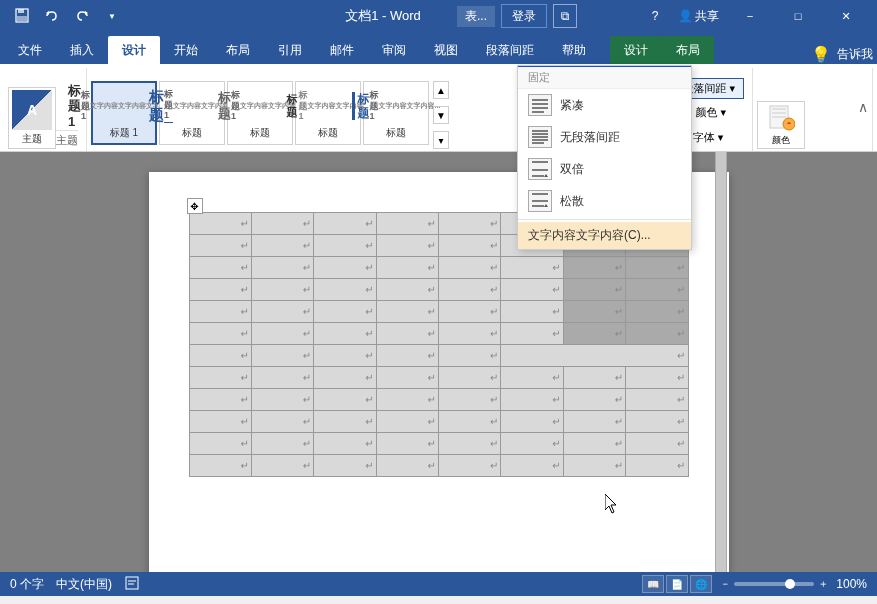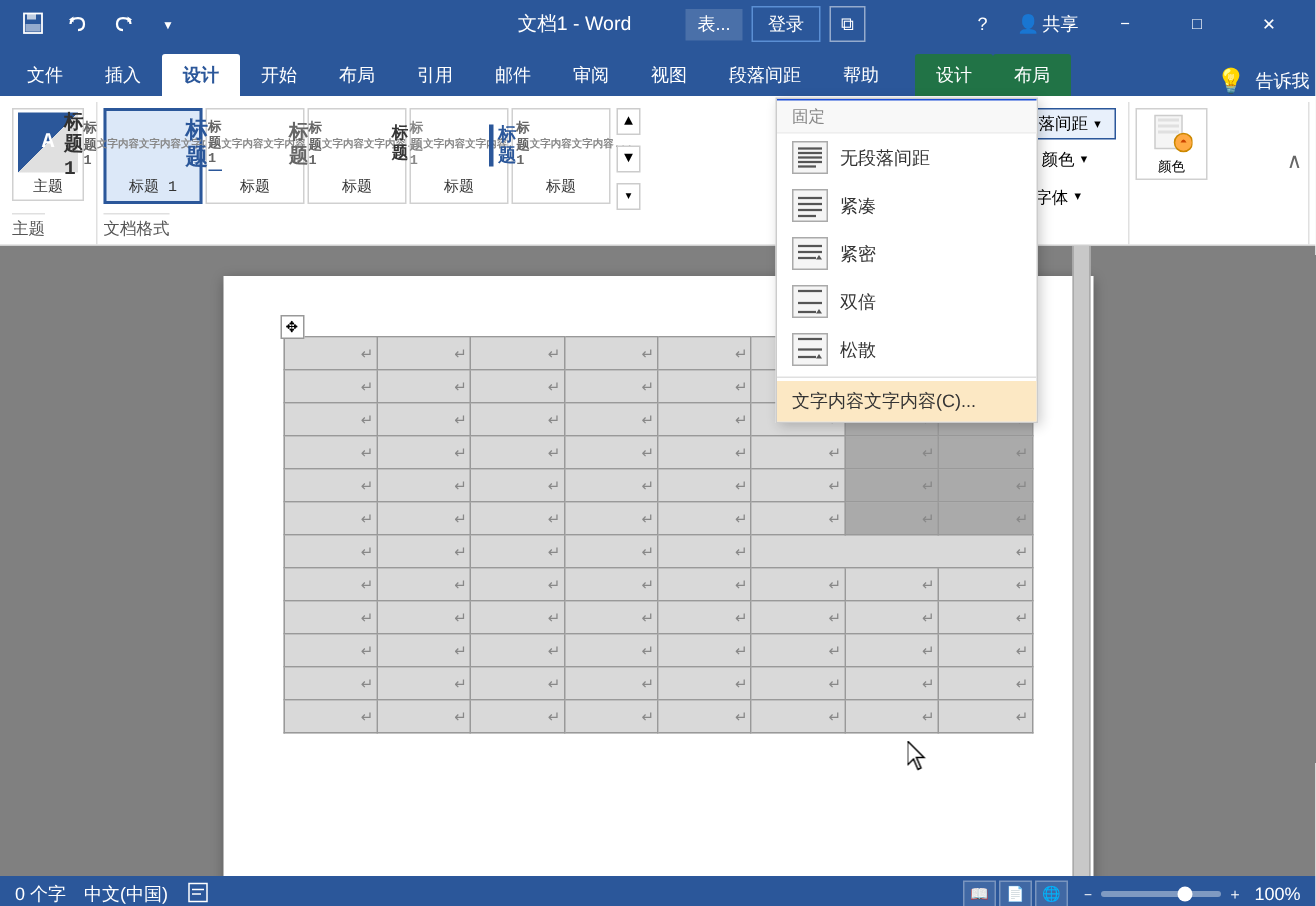--- a/index.html
+++ b/index.html
@@ -56,26 +56,25 @@
     }
     .ribbon-content {
       min-height: 88px;
       background: #fff;
       display: flex;
       padding: 4px 4px 0 4px;
       gap: 0;
     }
     .ribbon-group {
       display: flex;
-      flex-direction: column;
-      align-items: flex-start;
+      flex-direction: row;
+      align-items: flex-end;
       border-right: 1px solid #e0e0e0;
       padding: 0 8px 0 4px;
       min-width: fit-content;
-      font-family: Liberation Mono, monospace;
     }
     .ribbon-group:last-child { border-right: none; }
     .ribbon-group-items {
       display: flex;
       align-items: flex-start;
       gap: 2px;
       flex: 1;
       padding: 4px 0 2px 0;
     }
     .ribbon-group-label {
@@ -591,53 +590,42 @@
 <div class="dropdown-menu">
 
 
   <div style="padding: 3px 10px; font-size:11px; color:#888; background:#f8f8f8; border-top:1px solid #1d4ed8; border-bottom:1px solid #eee;">
     <span>固定</span>
   </div>
 
   <div class="dropdown-item">
     <div class="dropdown-icon">
       <svg width="20" height="18" viewBox="0 0 20 18">
+          <line x1="2" y1="4" x2="18" y2="4" stroke="#555" stroke-width="1.5"></line>
+          <line x1="2" y1="8" x2="18" y2="8" stroke="#555" stroke-width="1.5"></line>
+          <line x1="2" y1="12" x2="18" y2="12" stroke="#555" stroke-width="1.5"></line>
+          <line x1="2" y1="16" x2="14" y2="16" stroke="#555" stroke-width="1.5"></line>
+        </svg>
+    </div>
+    <span>紧凑</span>
+  </div>
+
+  <div class="dropdown-item">
+    <div class="dropdown-icon">
+      <svg width="20" height="18" viewBox="0 0 20 18">
           <line x1="2" y1="3" x2="18" y2="3" stroke="#555" stroke-width="1.5"></line>
           <line x1="2" y1="6" x2="18" y2="6" stroke="#555" stroke-width="1.5"></line>
           <line x1="2" y1="9" x2="18" y2="9" stroke="#555" stroke-width="1.5"></line>
           <line x1="2" y1="12" x2="18" y2="12" stroke="#555" stroke-width="1.5"></line>
           <line x1="2" y1="15" x2="14" y2="15" stroke="#555" stroke-width="1.5"></line>
         </svg>
     </div>
     <span>无段落间距</span>
   </div>
 
-  <div class="dropdown-item">
-    <div class="dropdown-icon">
-      <svg width="20" height="18" viewBox="0 0 20 18">
-          <line x1="2" y1="4" x2="18" y2="4" stroke="#555" stroke-width="1.5"></line>
-          <line x1="2" y1="8" x2="18" y2="8" stroke="#555" stroke-width="1.5"></line>
-          <line x1="2" y1="12" x2="18" y2="12" stroke="#555" stroke-width="1.5"></line>
-          <line x1="2" y1="16" x2="14" y2="16" stroke="#555" stroke-width="1.5"></line>
-        </svg>
-    </div>
-    <span>紧凑</span>
-  </div>
-
-  <div class="dropdown-item">
-    <div class="dropdown-icon">
-      <svg width="20" height="18" viewBox="0 0 20 18">
-        <line x1="2" y1="4" x2="18" y2="4" stroke="#555" stroke-width="1.5"></line>
-        <line x1="2" y1="8" x2="18" y2="8" stroke="#555" stroke-width="1.5"></line>
-        <line x1="2" y1="12" x2="14" y2="12" stroke="#555" stroke-width="1.5"></line>
-        <polygon points="16,10 18,13 14,13" fill="#555"></polygon>
-      </svg>
-    </div>
-    <span>紧密</span>
-  </div>
 
 
   <div class="dropdown-item">
     <div class="dropdown-icon">
       <svg width="20" height="18" viewBox="0 0 20 18">
         <line x1="2" y1="2" x2="18" y2="2" stroke="#555" stroke-width="1.5"></line>
         <line x1="2" y1="10" x2="18" y2="10" stroke="#555" stroke-width="1.5"></line>
         <line x1="2" y1="16" x2="14" y2="16" stroke="#555" stroke-width="1.5"></line>
         <polygon points="16,14 18,17 14,17" fill="#555"></polygon>
       </svg>

